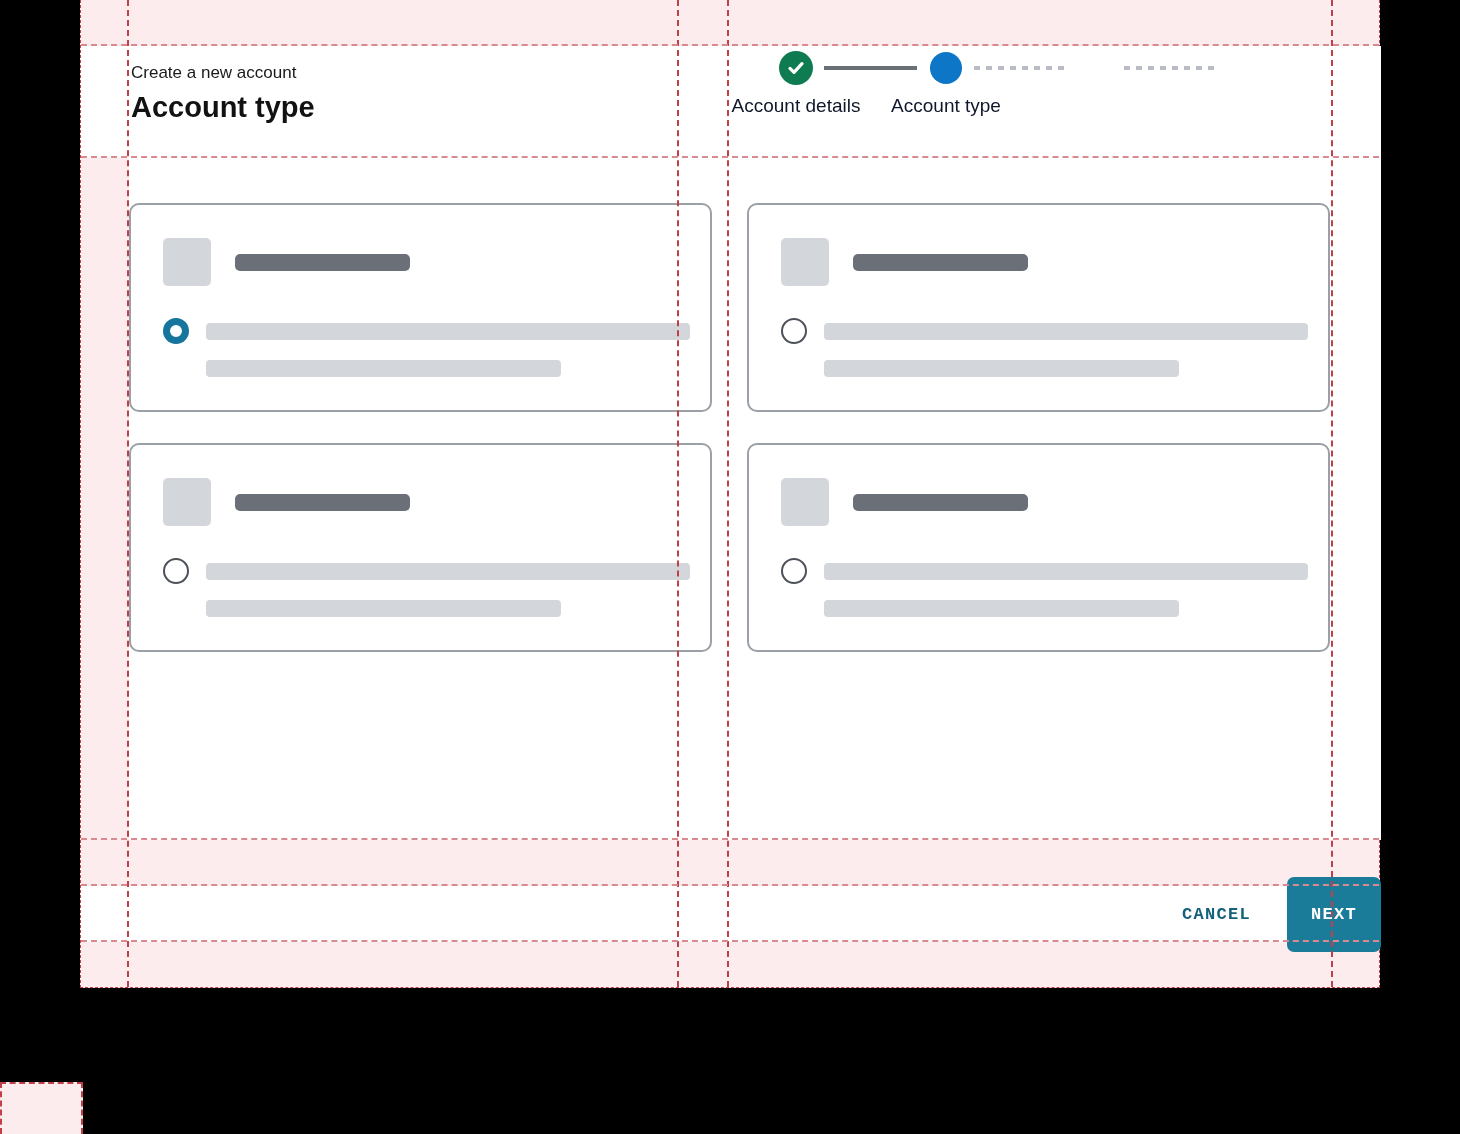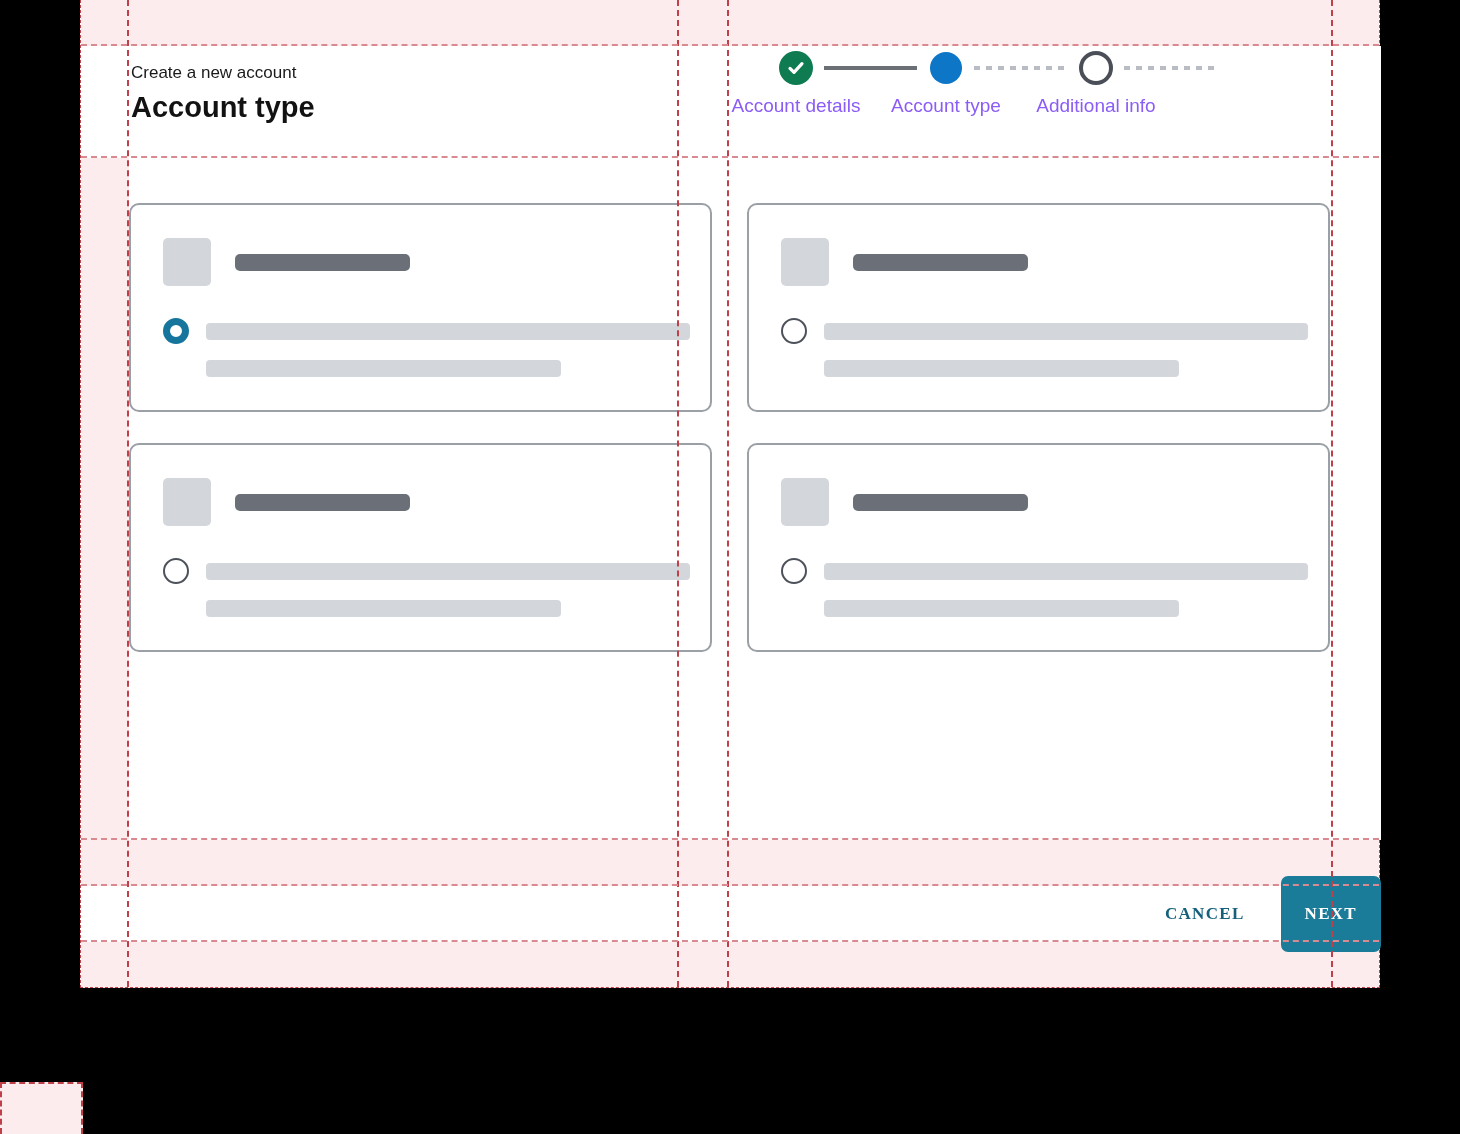--- a/index.html
+++ b/index.html
@@ -117,21 +117,21 @@
   .dot.current { background: #0d76c6; width: 32px; height: 32px; }
   .dot.todo {
     background: transparent;
     border: 4px solid #4a4f57;
     width: 34px;
     height: 34px;
   }
   .dot.done svg { display: block; }
   .step-label {
     font-size: 19px;
-    color: #8b5cf6;
+    color: #0f172a;
     line-height: 31px;
     padding: 0 8px;
   }
   .connector {
     position: absolute;
     top: 20px;
     height: 4px;
   }
   .connector.solid { background: #6b6f76; }
   .connector.dotted {
@@ -216,21 +216,21 @@
     top: 886px;
     width: 1252px;
     height: 56px;
     background: #ffffff;
     display: flex;
     align-items: center;
     justify-content: flex-end;
     z-index: 6;
   }
   .btn {
-    font-family: Liberation Serif, serif;
+    font-family: Liberation Mono, monospace;
     font-size: 17px;
     font-weight: bold;
     letter-spacing: 1.3px;
     box-sizing: border-box;
     cursor: pointer;
     white-space: nowrap;
     text-align: center;
   }
   .btn-text {
     background: transparent;
@@ -310,26 +310,20 @@
       <div class="step-label">Account details</div>
     </div>
 
     <div class="step" style="left:142px;">
       <div class="step-marker">
         <div class="dot current"></div>
       </div>
       <div class="step-label">Account type</div>
     </div>
 
-    <div class="step" style="left:292px;">
-      <div class="step-marker">
-        <div class="dot todo"></div>
-      </div>
-      <div class="step-label">Additional info</div>
-    </div>
 
   </div>
 
   <div id="cards">
 
     <div class="card" style="left:0px; top:0px; width:583px; height:209px;">
       <div class="card-head">
         <div class="icon-ph"></div>
         <div class="title-ph" style="width:175px;"></div>
       </div>

